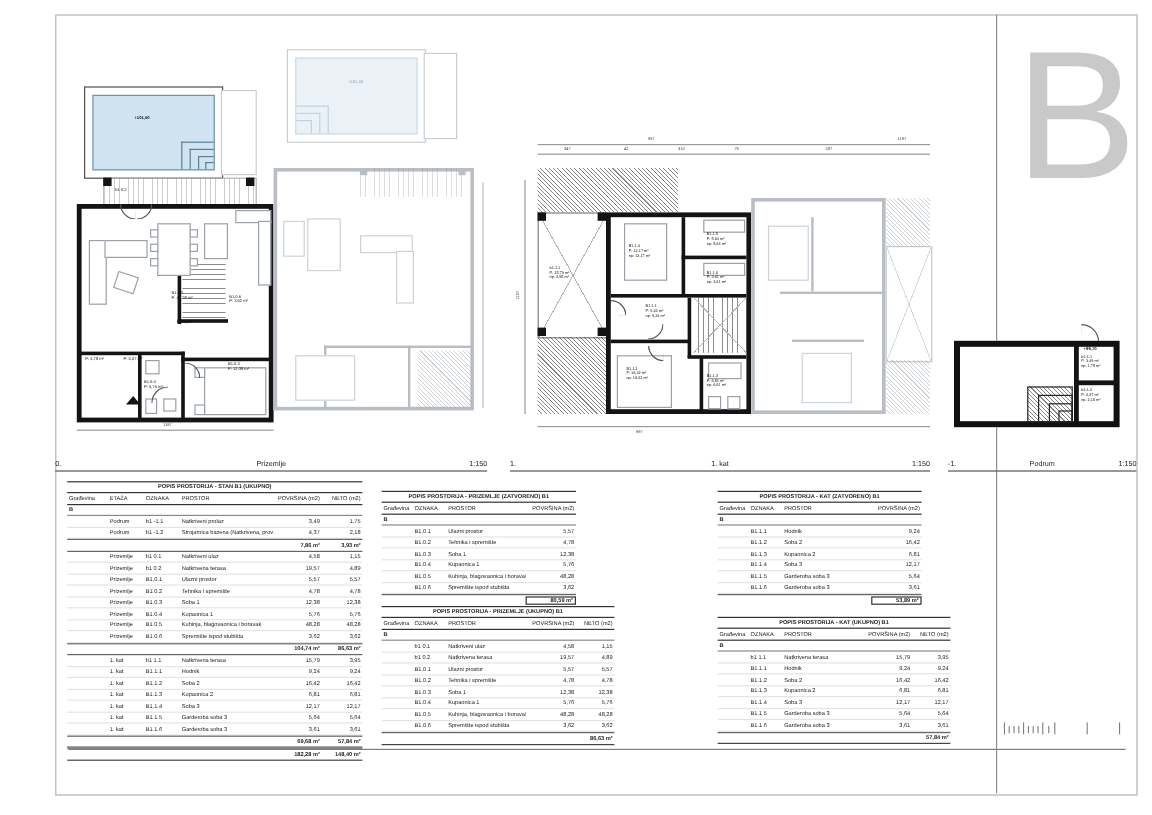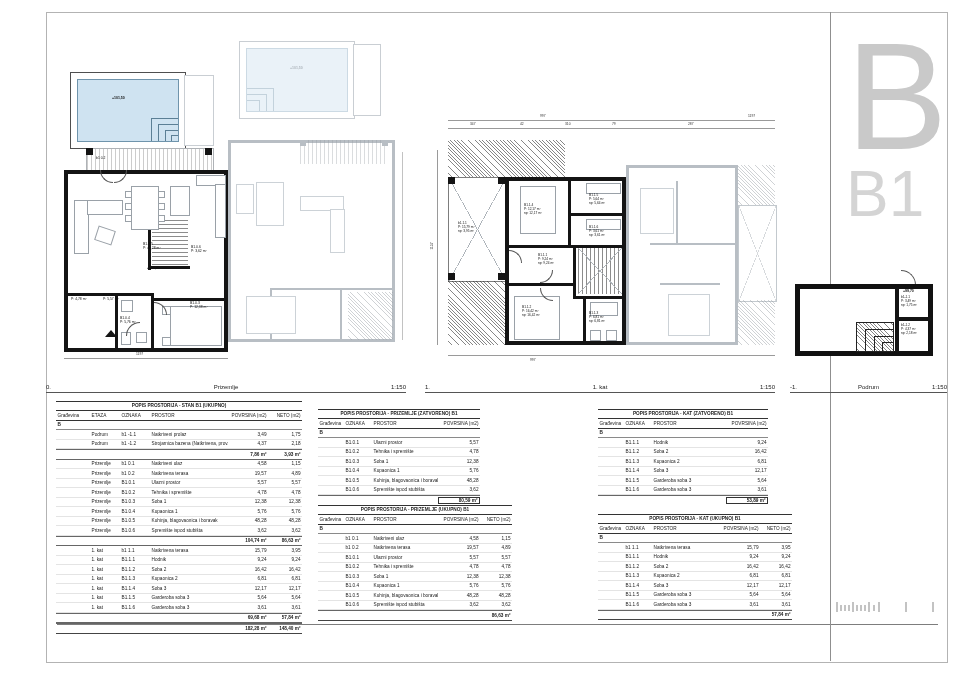--- a/index.html
+++ b/index.html
@@ -324,21 +324,20 @@
   <div class="t-underline" style="left:425px;top:392px;width:350px;"></div>
 
   <div class="ptitle" style="left:790px;top:384px;width:157px;z-index:2;">
     <span>-1.</span>
     <span class="mid">Podrum</span>
     <span>1:150</span>
   </div>
   <div class="t-underline" style="left:790px;top:392px;width:157px;z-index:2;"></div>
 
   <div class="bigB" style="left:846px;top:20px;">B</div>
-  <div class="bigB1" style="left:846px;top:162px;">B1</div>
 
   <svg class="sbar abs" style="left:836px;top:596px;z-index:2;" width="104" height="20" viewBox="0 0 104 20">
     <line x1="1" y1="6" x2="1" y2="16"></line>
       <line x1="5" y1="9" x2="5" y2="15"></line>
     <line x1="9" y1="9" x2="9" y2="15"></line>
       <line x1="13" y1="9" x2="13" y2="15"></line>
     <line x1="17" y1="6" x2="17" y2="16"></line>
       <line x1="21" y1="9" x2="21" y2="15"></line>
     <line x1="25" y1="9" x2="25" y2="15"></line>
       <line x1="29" y1="9" x2="29" y2="15"></line>

